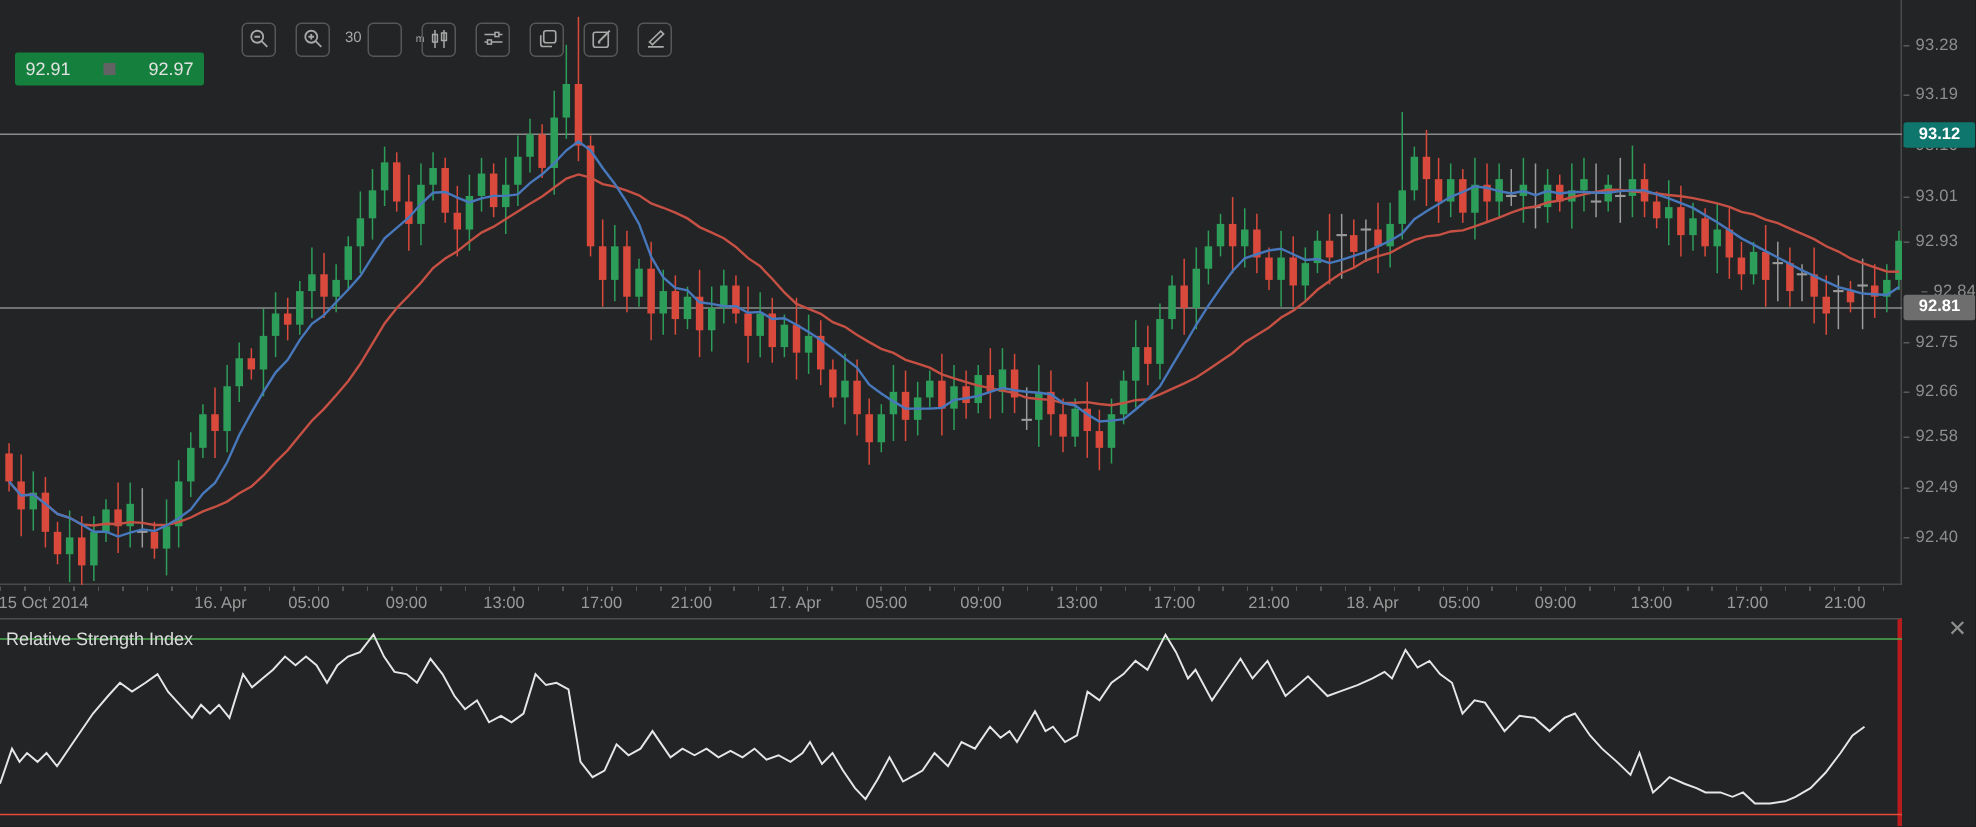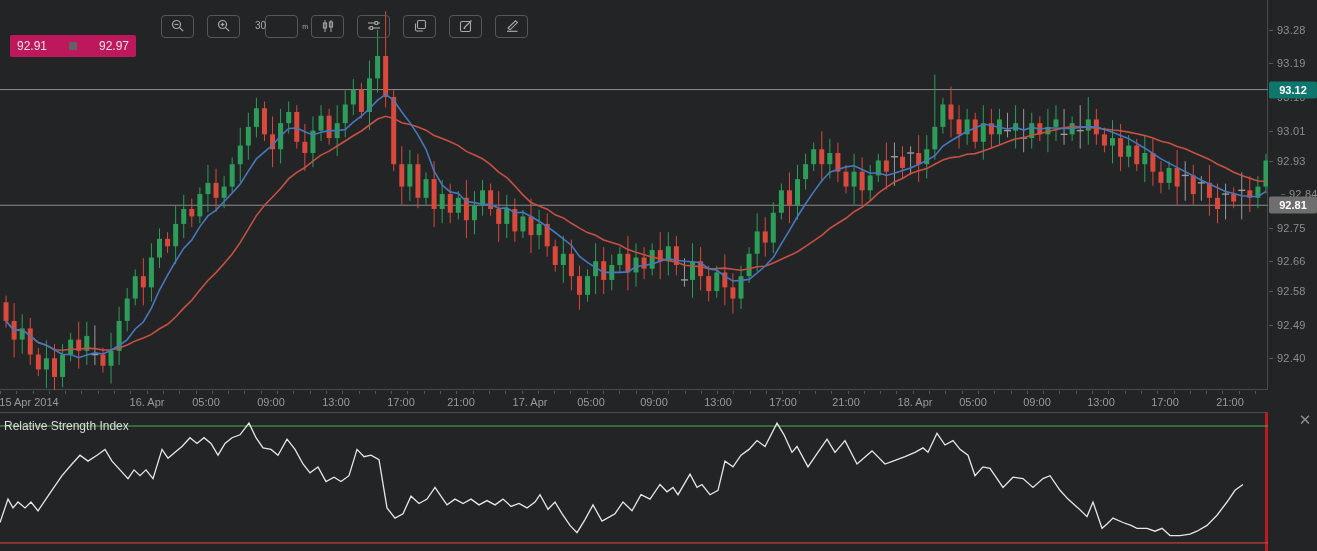--- a/index.html
+++ b/index.html
@@ -39,27 +39,27 @@
   #rsi-axis { position:absolute; left:1269px; top:412px; width:48px; height:139px; }
   .r-tick { position:absolute; left:8px; transform:translateY(-50%); color:#8e8e8e; }
   .r-tick::before { content:""; position:absolute; left:-8px; top:50%; width:4px; height:1px; background:#5a5a5a; }
   #rsi-close {
     position:absolute; left:1295px; top:410px; width:20px; height:20px;
     color:#8f8f8f; font-size:15px; line-height:20px; text-align:center; cursor:pointer;
   }
   
   #toolbar { position:absolute; left:10px; top:14px; height:24px; display:flex; align-items:center; z-index:5; }
   #quote-box {
-    width:126px; height:22px; background:#be185d; border-radius:2px;
+    width:126px; height:22px; background:#15803d; border-radius:2px;
     display:flex; align-items:center; justify-content:space-between;
     padding:0 7px; color:#e2e2e2; font-size:12px;margin-top:40px;
   }
   #quote-square { width:8px; height:8px; background:#626264; }
   .tb-btn {
-    width:33px; height:23px; margin-left:13px; border:1px solid #575757; border-radius:4px;
+    width:23px; height:23px; margin-left:13px; border:1px solid #575757; border-radius:4px;
     background:transparent; display:flex; align-items:center; justify-content:center;
     color:#a8a8a8; cursor:pointer; padding:0;gap:36px;
   }
   .tb-btn svg { display:block; }
   .gap { width:12px; }
   #tf-btn { font-size:10px; color:#a8a8a8; line-height:1; }
   #tf-btn sup { font-size:7px; }
 </style>
 </head>
 <body>
@@ -399,21 +399,21 @@
       <span class="p-tick" style="top: 227.7px;">92.75</span>
       <span class="p-tick" style="top: 261.2px;">92.66</span>
       <span class="p-tick" style="top: 291.1px;">92.58</span>
       <span class="p-tick" style="top: 324.7px;">92.49</span>
       <span class="p-tick" style="top: 358.3px;">92.40</span>
       <span class="p-badge" style="top: 89.6px; background: #0f766e; color: rgb(255, 255, 255);">93.12</span>
       <span class="p-badge" style="top: 205.3px; background: rgb(110, 110, 110); color: rgb(255, 255, 255);">92.81</span>
     </div>
 
   <div id="time-axis">
-      <span class="t-label" style="left: 29px;">15 Apr 2014</span>
+      <span class="t-label" style="left: 29px;">15 Oct 2014</span>
       <span class="t-label" style="left: 147px;">16. Apr</span>
       <span class="t-label" style="left: 206px;">05:00</span>
       <span class="t-label" style="left: 271px;">09:00</span>
       <span class="t-label" style="left: 336px;">13:00</span>
       <span class="t-label" style="left: 401px;">17:00</span>
       <span class="t-label" style="left: 461px;">21:00</span>
       <span class="t-label" style="left: 530px;">17. Apr</span>
       <span class="t-label" style="left: 591px;">05:00</span>
       <span class="t-label" style="left: 654px;">09:00</span>
       <span class="t-label" style="left: 718px;">13:00</span>

